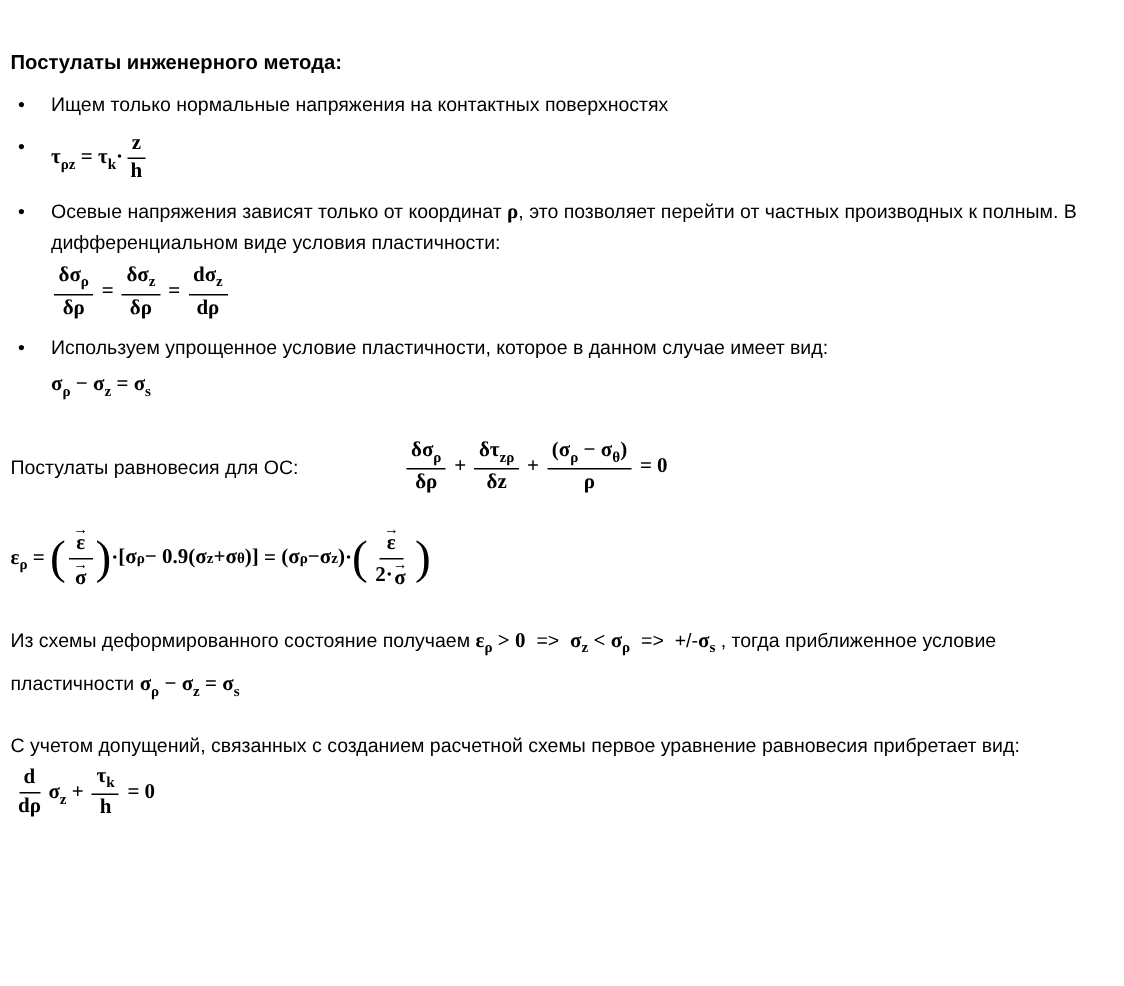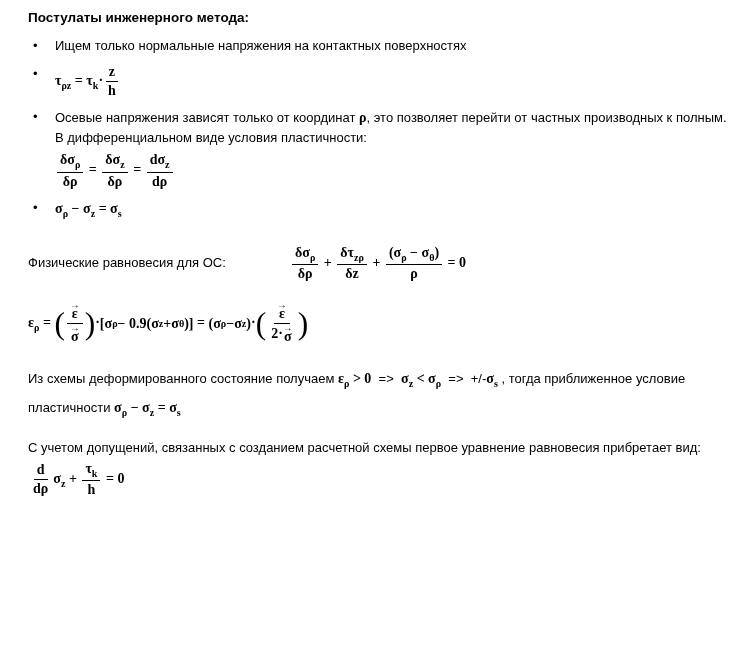--- a/index.html
+++ b/index.html
@@ -4,21 +4,21 @@
 <style>
   * { margin: 0; padding: 0; box-sizing: border-box; }
   html, body { background: #fff; }
   body {
     width: 749px;
     min-height: 657px;
     font-family: "Liberation Sans", sans-serif;
     font-size: 13px;
     color: #000;
   }
-  .doc { padding: 10px 16px 16px 28px; }
+  .doc { padding: 10px 16px 16px 7px; margin-top: 24px; }
   .title { font-weight: bold; font-size: 13.5px; margin-bottom: 11px; }
 
   .bullets { list-style: none; }
   .bullets > li { position: relative; padding-left: 27px; margin-bottom: 8px; line-height: 1.5; }
   .bullets > li::before { content: "\2022"; position: absolute; left: 5px; top: 0; }
 
   .math {
     font-family: "Liberation Serif", serif;
     font-weight: bold;
     font-size: 14px;
@@ -70,27 +70,28 @@
             <span class="den"><span class="mt">δρ</span></span>
           </span><span class="mt"> = </span><span class="frac">
             <span class="num"><span class="mt">δσ</span><sub>z</sub></span>
             <span class="den"><span class="mt">δρ</span></span>
           </span><span class="mt"> = </span><span class="frac">
             <span class="num"><span class="mt">dσ</span><sub>z</sub></span>
             <span class="den"><span class="mt">dρ</span></span>
           </span></div>
     </li>
     <li>
+      <span>Используем упрощенное условие пластичности, которое в данном случае имеет вид:</span>
       <div class="math math-line"><span class="mt">σ</span><sub>ρ</sub><span class="mt"> − </span><span class="mt">σ</span><sub>z</sub><span class="mt"> = </span><span class="mt">σ</span><sub>s</sub></div>
     </li>
   </ul>
 
   <div class="eq-section">
     <div class="eq-row">
-      <div class="eq-label">Физические равновесия для ОС:</div>
+      <div class="eq-label">Постулаты равновесия для ОС:</div>
       <div class="math"><span class="frac">
             <span class="num"><span class="mt">δσ</span><sub>ρ</sub></span>
             <span class="den"><span class="mt">δρ</span></span>
           </span><span class="mt"> + </span><span class="frac">
             <span class="num"><span class="mt">δτ</span><sub>zρ</sub></span>
             <span class="den"><span class="mt">δz</span></span>
           </span><span class="mt"> + </span><span class="frac">
             <span class="num"><span class="mt">(σ</span><sub>ρ</sub><span class="mt"> − σ</span><sub>θ</sub><span class="mt">)</span></span>
             <span class="den"><span class="mt">ρ</span></span>
           </span><span class="mt"> = 0</span></div>

